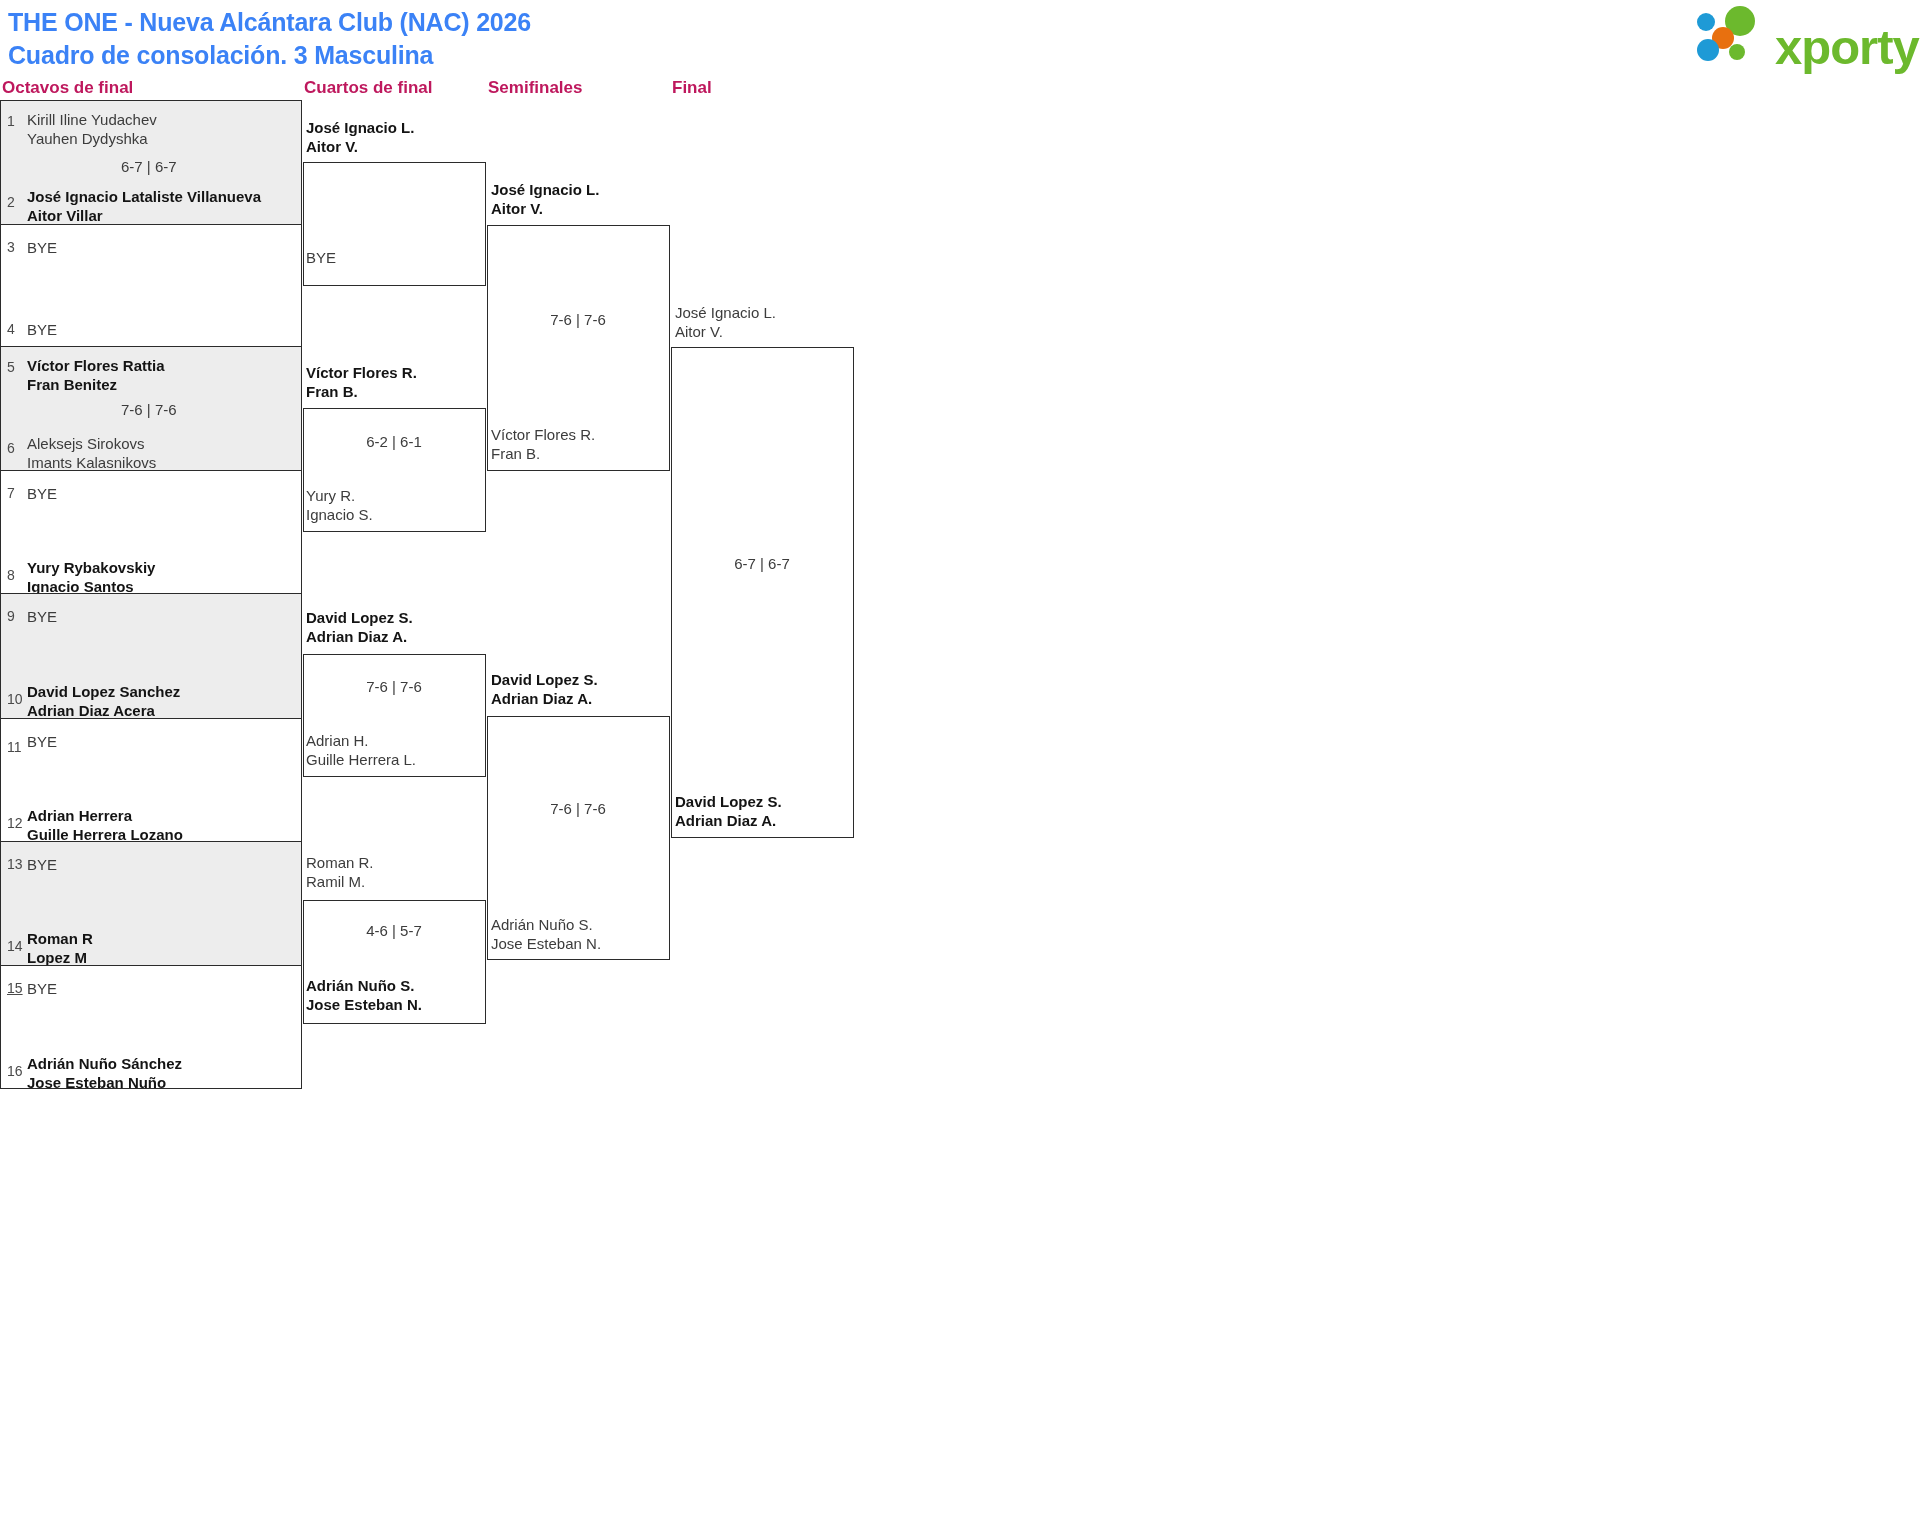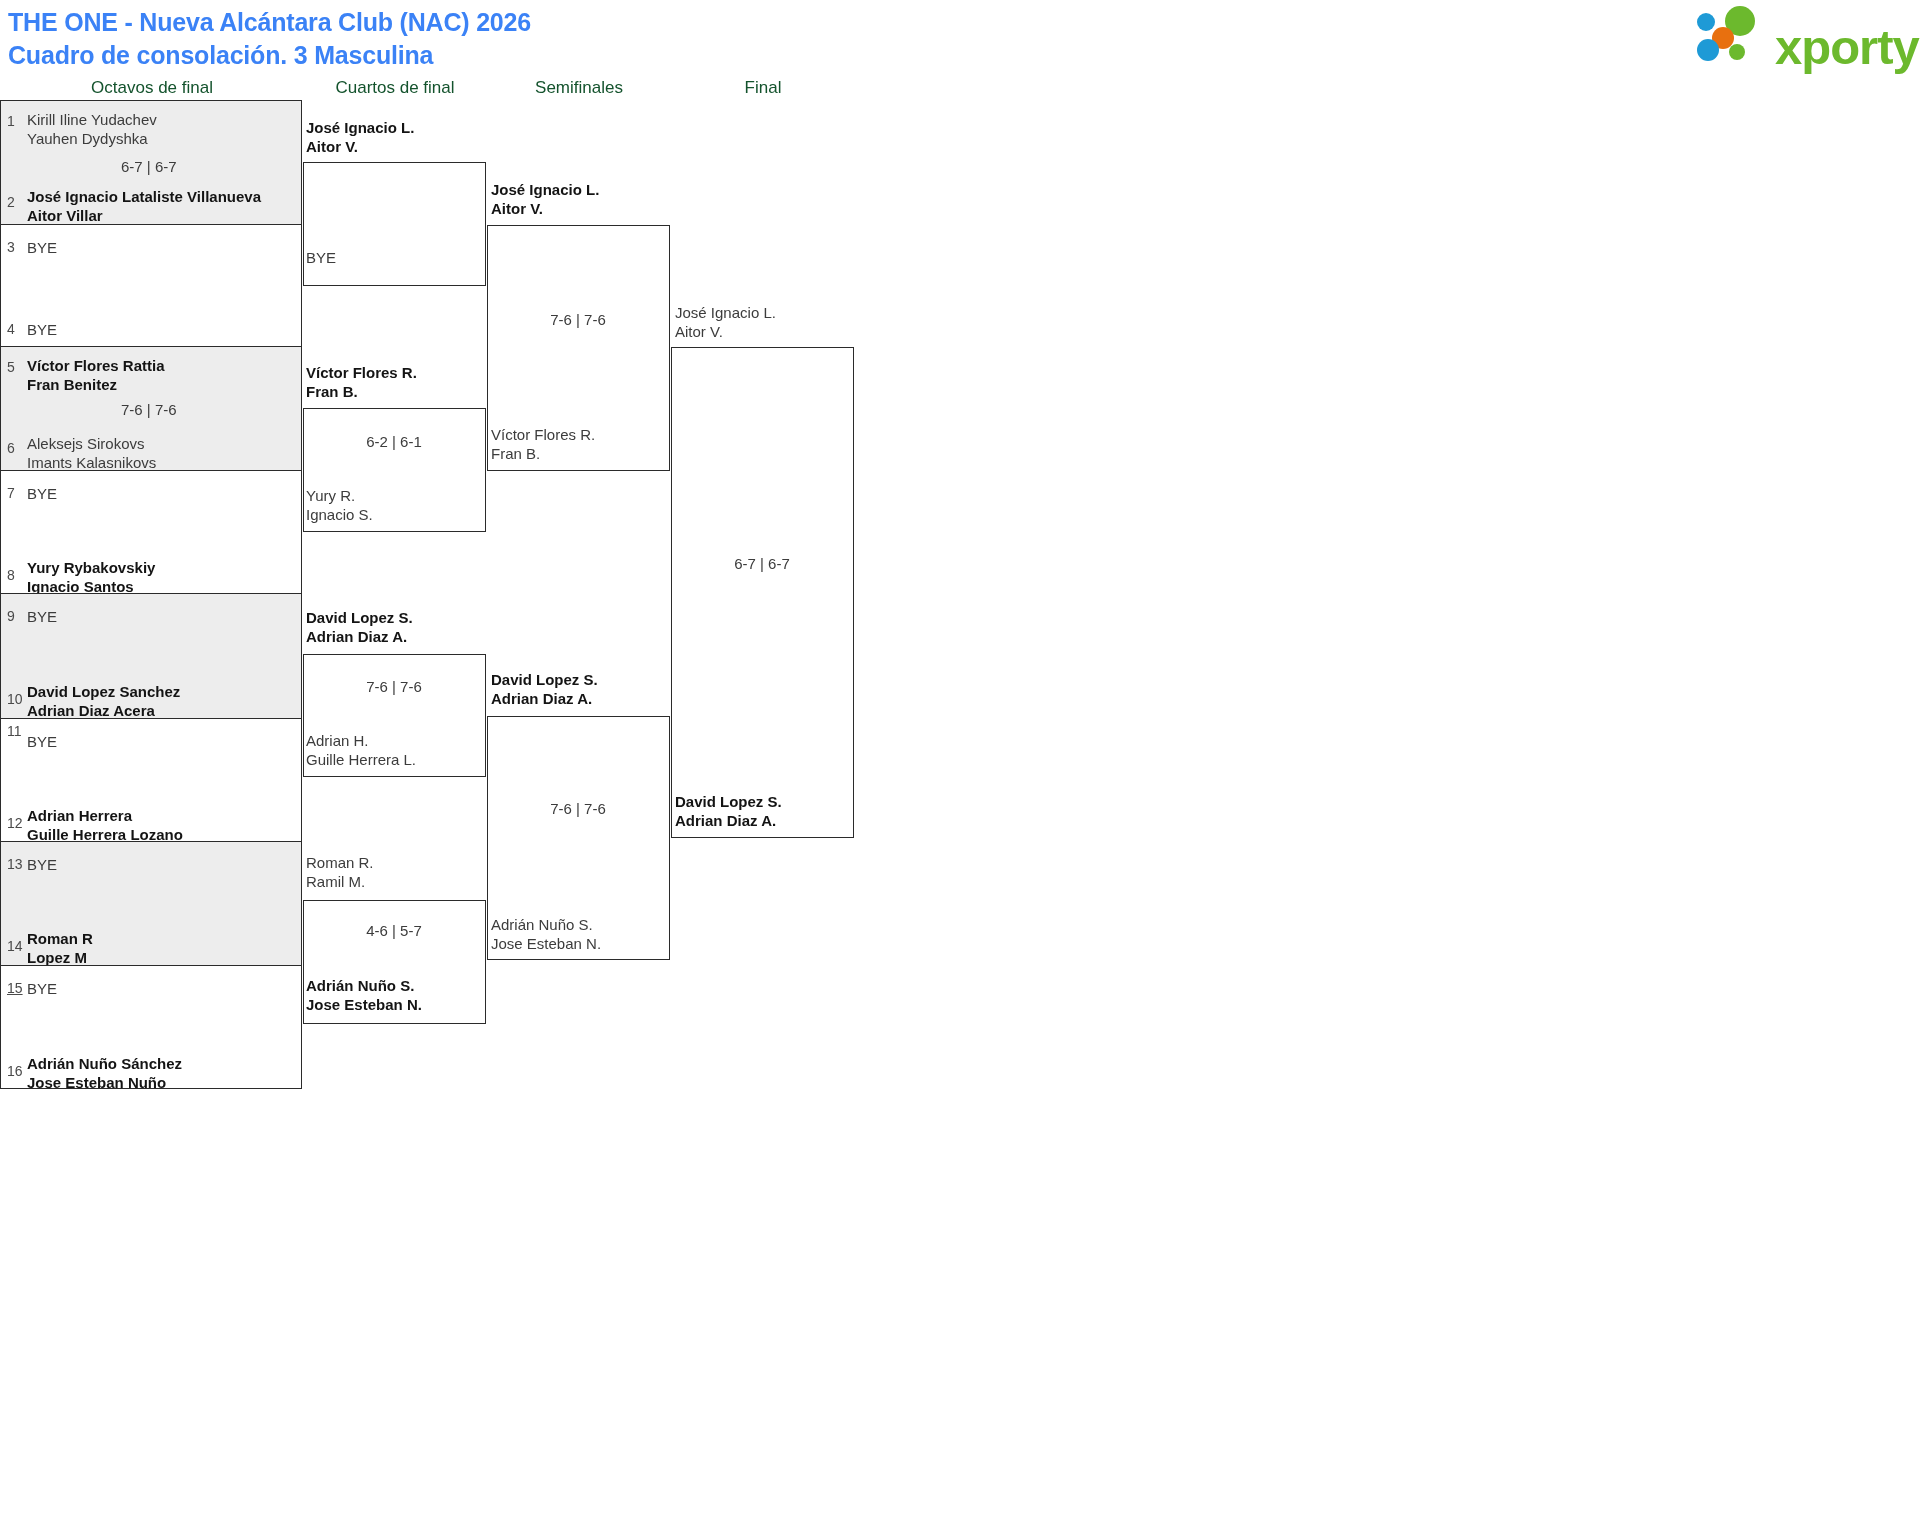--- a/index.html
+++ b/index.html
@@ -24,22 +24,22 @@
   .logo-dots { position: absolute; left: 0; top: 0; width: 80px; height: 56px; }
   .dot { position: absolute; border-radius: 50%; }
   .logo-word {
     position: absolute; left: 78px; top: 2px;
     font-size: 49px; font-weight: 700; line-height: 54px;
     letter-spacing: -1px;
   }
 
   
   .round-head {
-    position: absolute; font-size: 17px; font-weight: 400;
-    color: #14532d; text-align: center; white-space: nowrap;
+    position: absolute; font-size: 17px; font-weight: 700;
+    color: #be185d; white-space: nowrap;
   }
 
   .seedbox { position: absolute; border-top: 1.4px solid #2b2b2b; }
   .seedbox.shaded { background: #ededed; }
   .seedbox.lastline { border-bottom: 1.4px solid #2b2b2b; }
   .seedbox.leftedge { border-left: 1.4px solid #2b2b2b; }
   .seedbox.rightedge { border-right: 1.4px solid #2b2b2b; }
 
   .seednum {
     position: absolute; left: 6px; font-size: 14px; color: #4a4a4a;
@@ -152,21 +152,21 @@
     </div>
     <div class="score" style="left:120px; top:56px;"></div>
     <div class="seednum" style="top:97px;">10</div>
     <div class="pnames win" style="top:88px;">
       <div>David Lopez Sanchez</div>
       <div>Adrian Diaz Acera</div>
     </div>
   </div>
 
   <div class="seedbox leftedge rightedge" style="left:0px; top:718px; width:302px; height:123px;">
-    <div class="seednum" style="top:4px;">11</div>
+    <div class="seednum" style="top:20px;">11</div>
     <div class="pnames bye" style="top:13px;">
       <div>BYE</div>
     </div>
     <div class="score" style="left:120px; top:55px;"></div>
     <div class="seednum" style="top:96px;">12</div>
     <div class="pnames win" style="top:87px;">
       <div>Adrian Herrera</div>
       <div>Guille Herrera Lozano</div>
     </div>
   </div>

